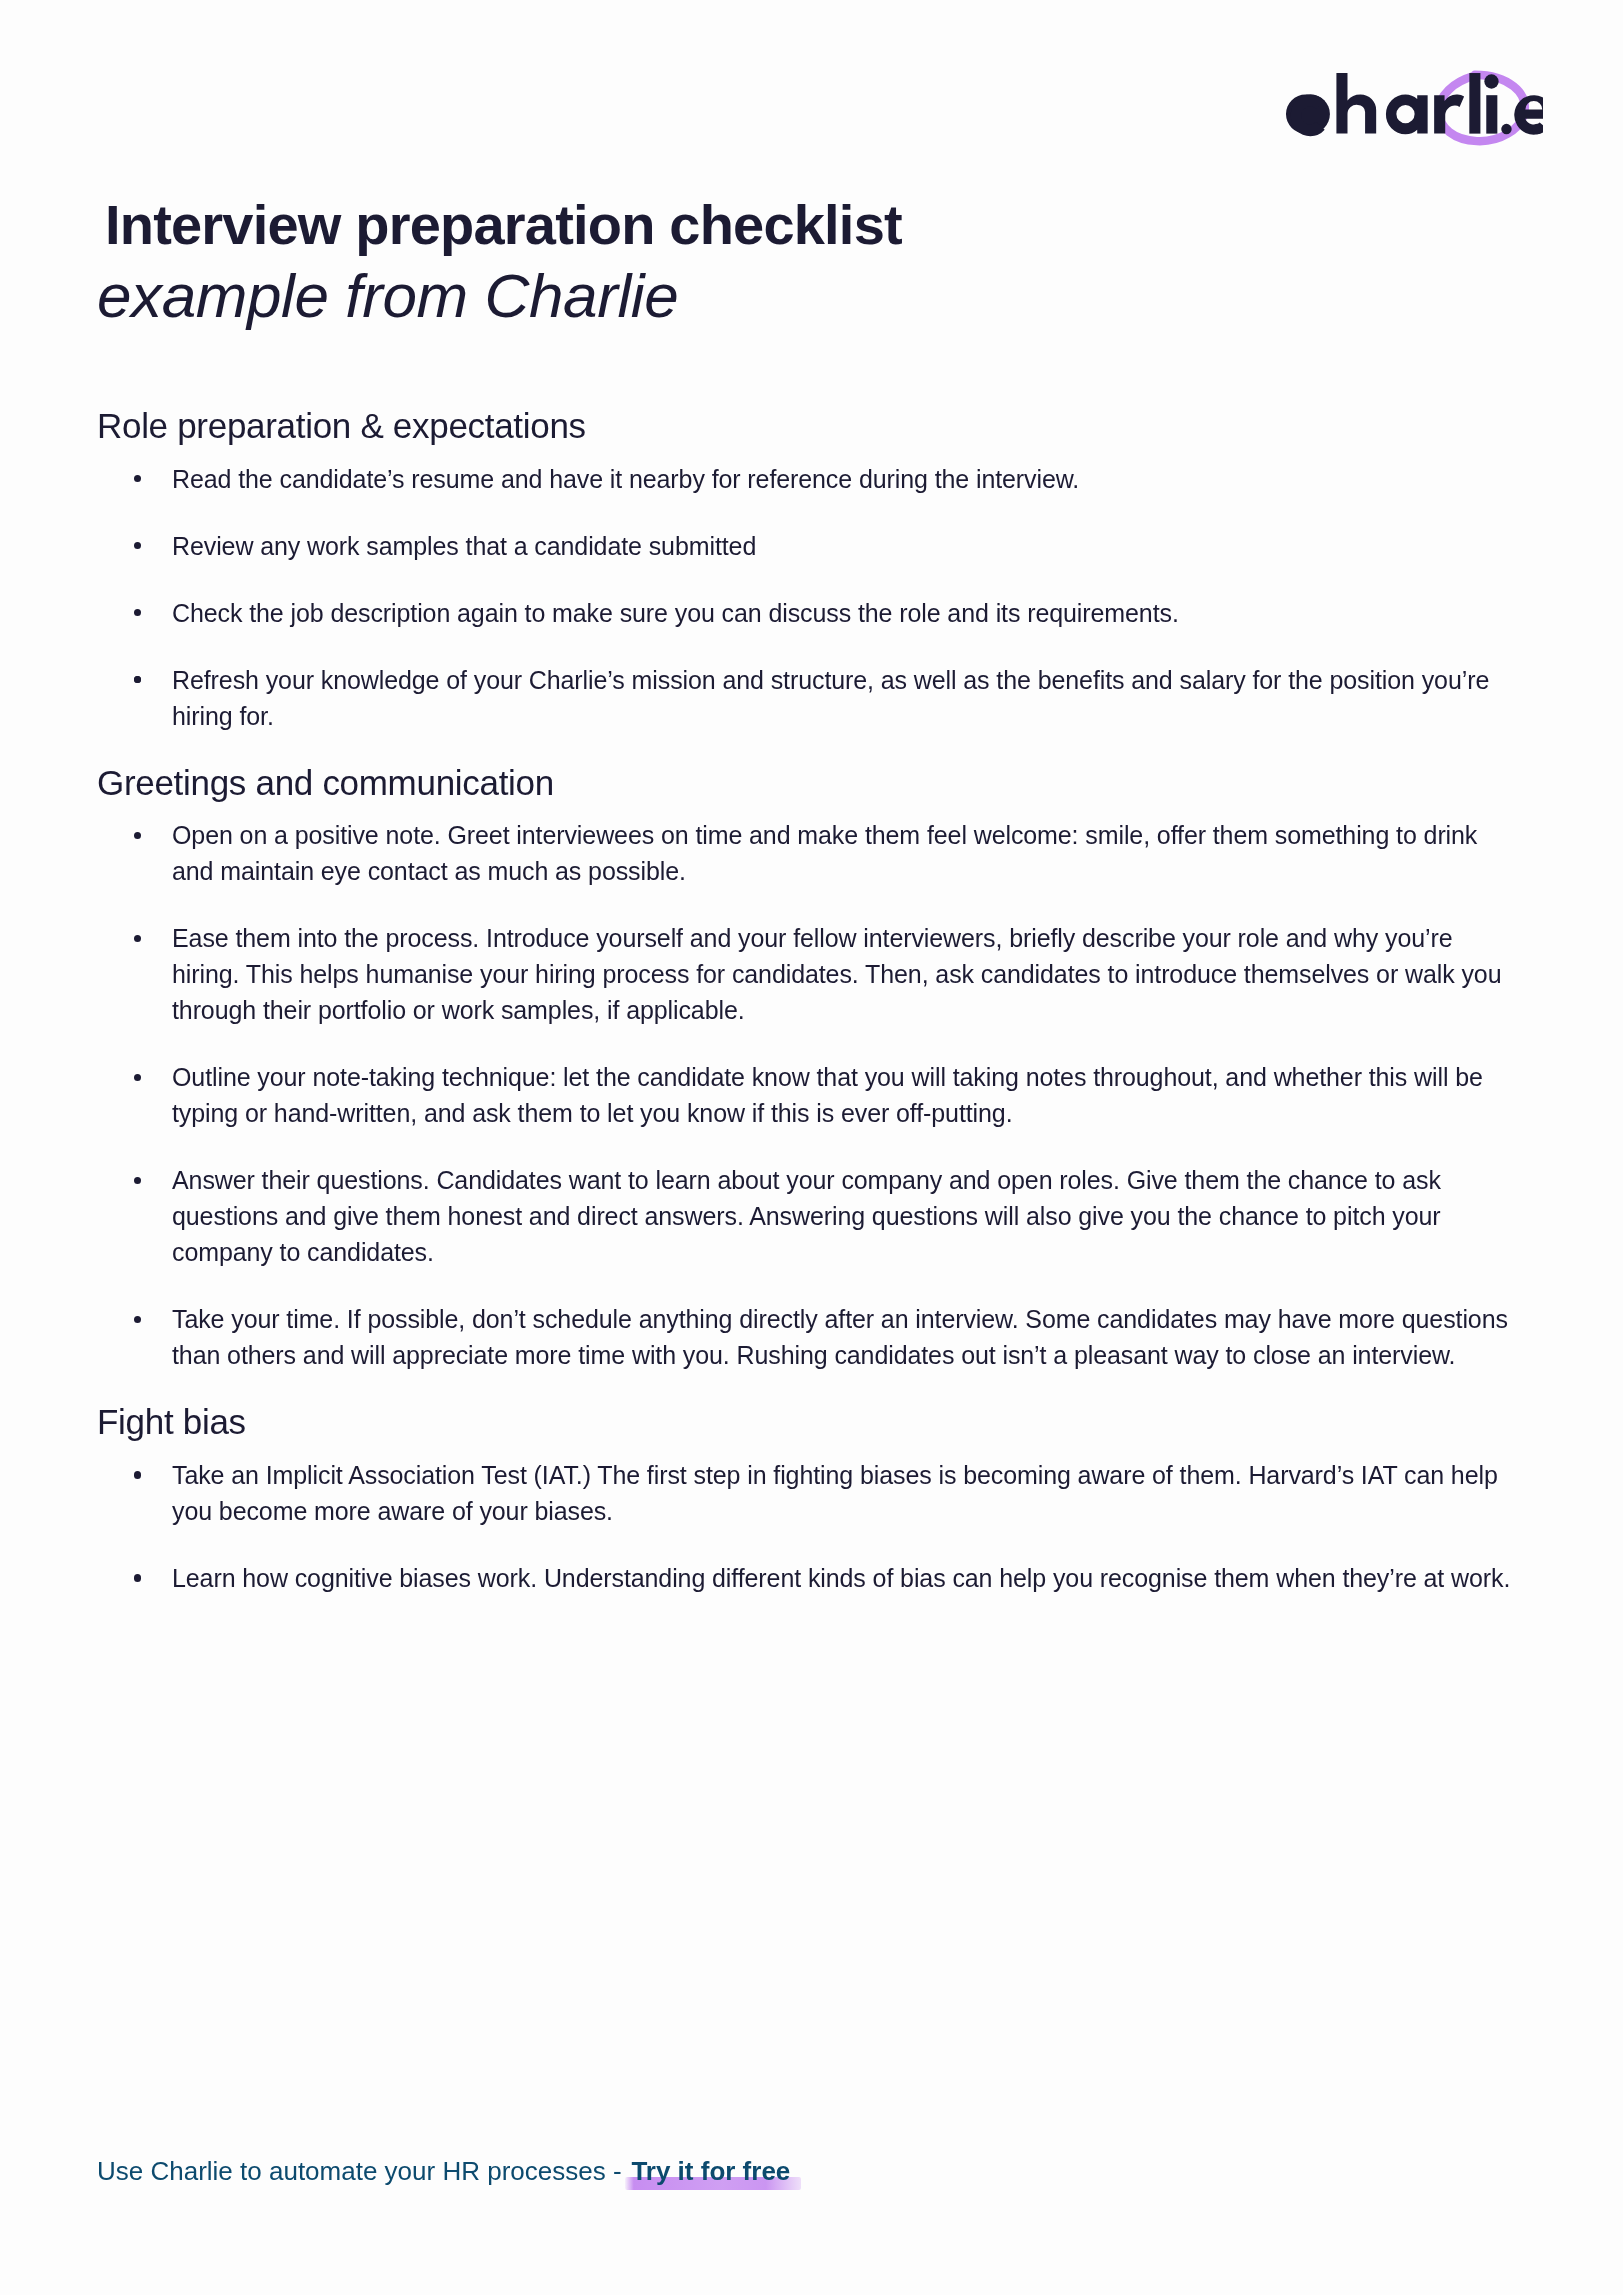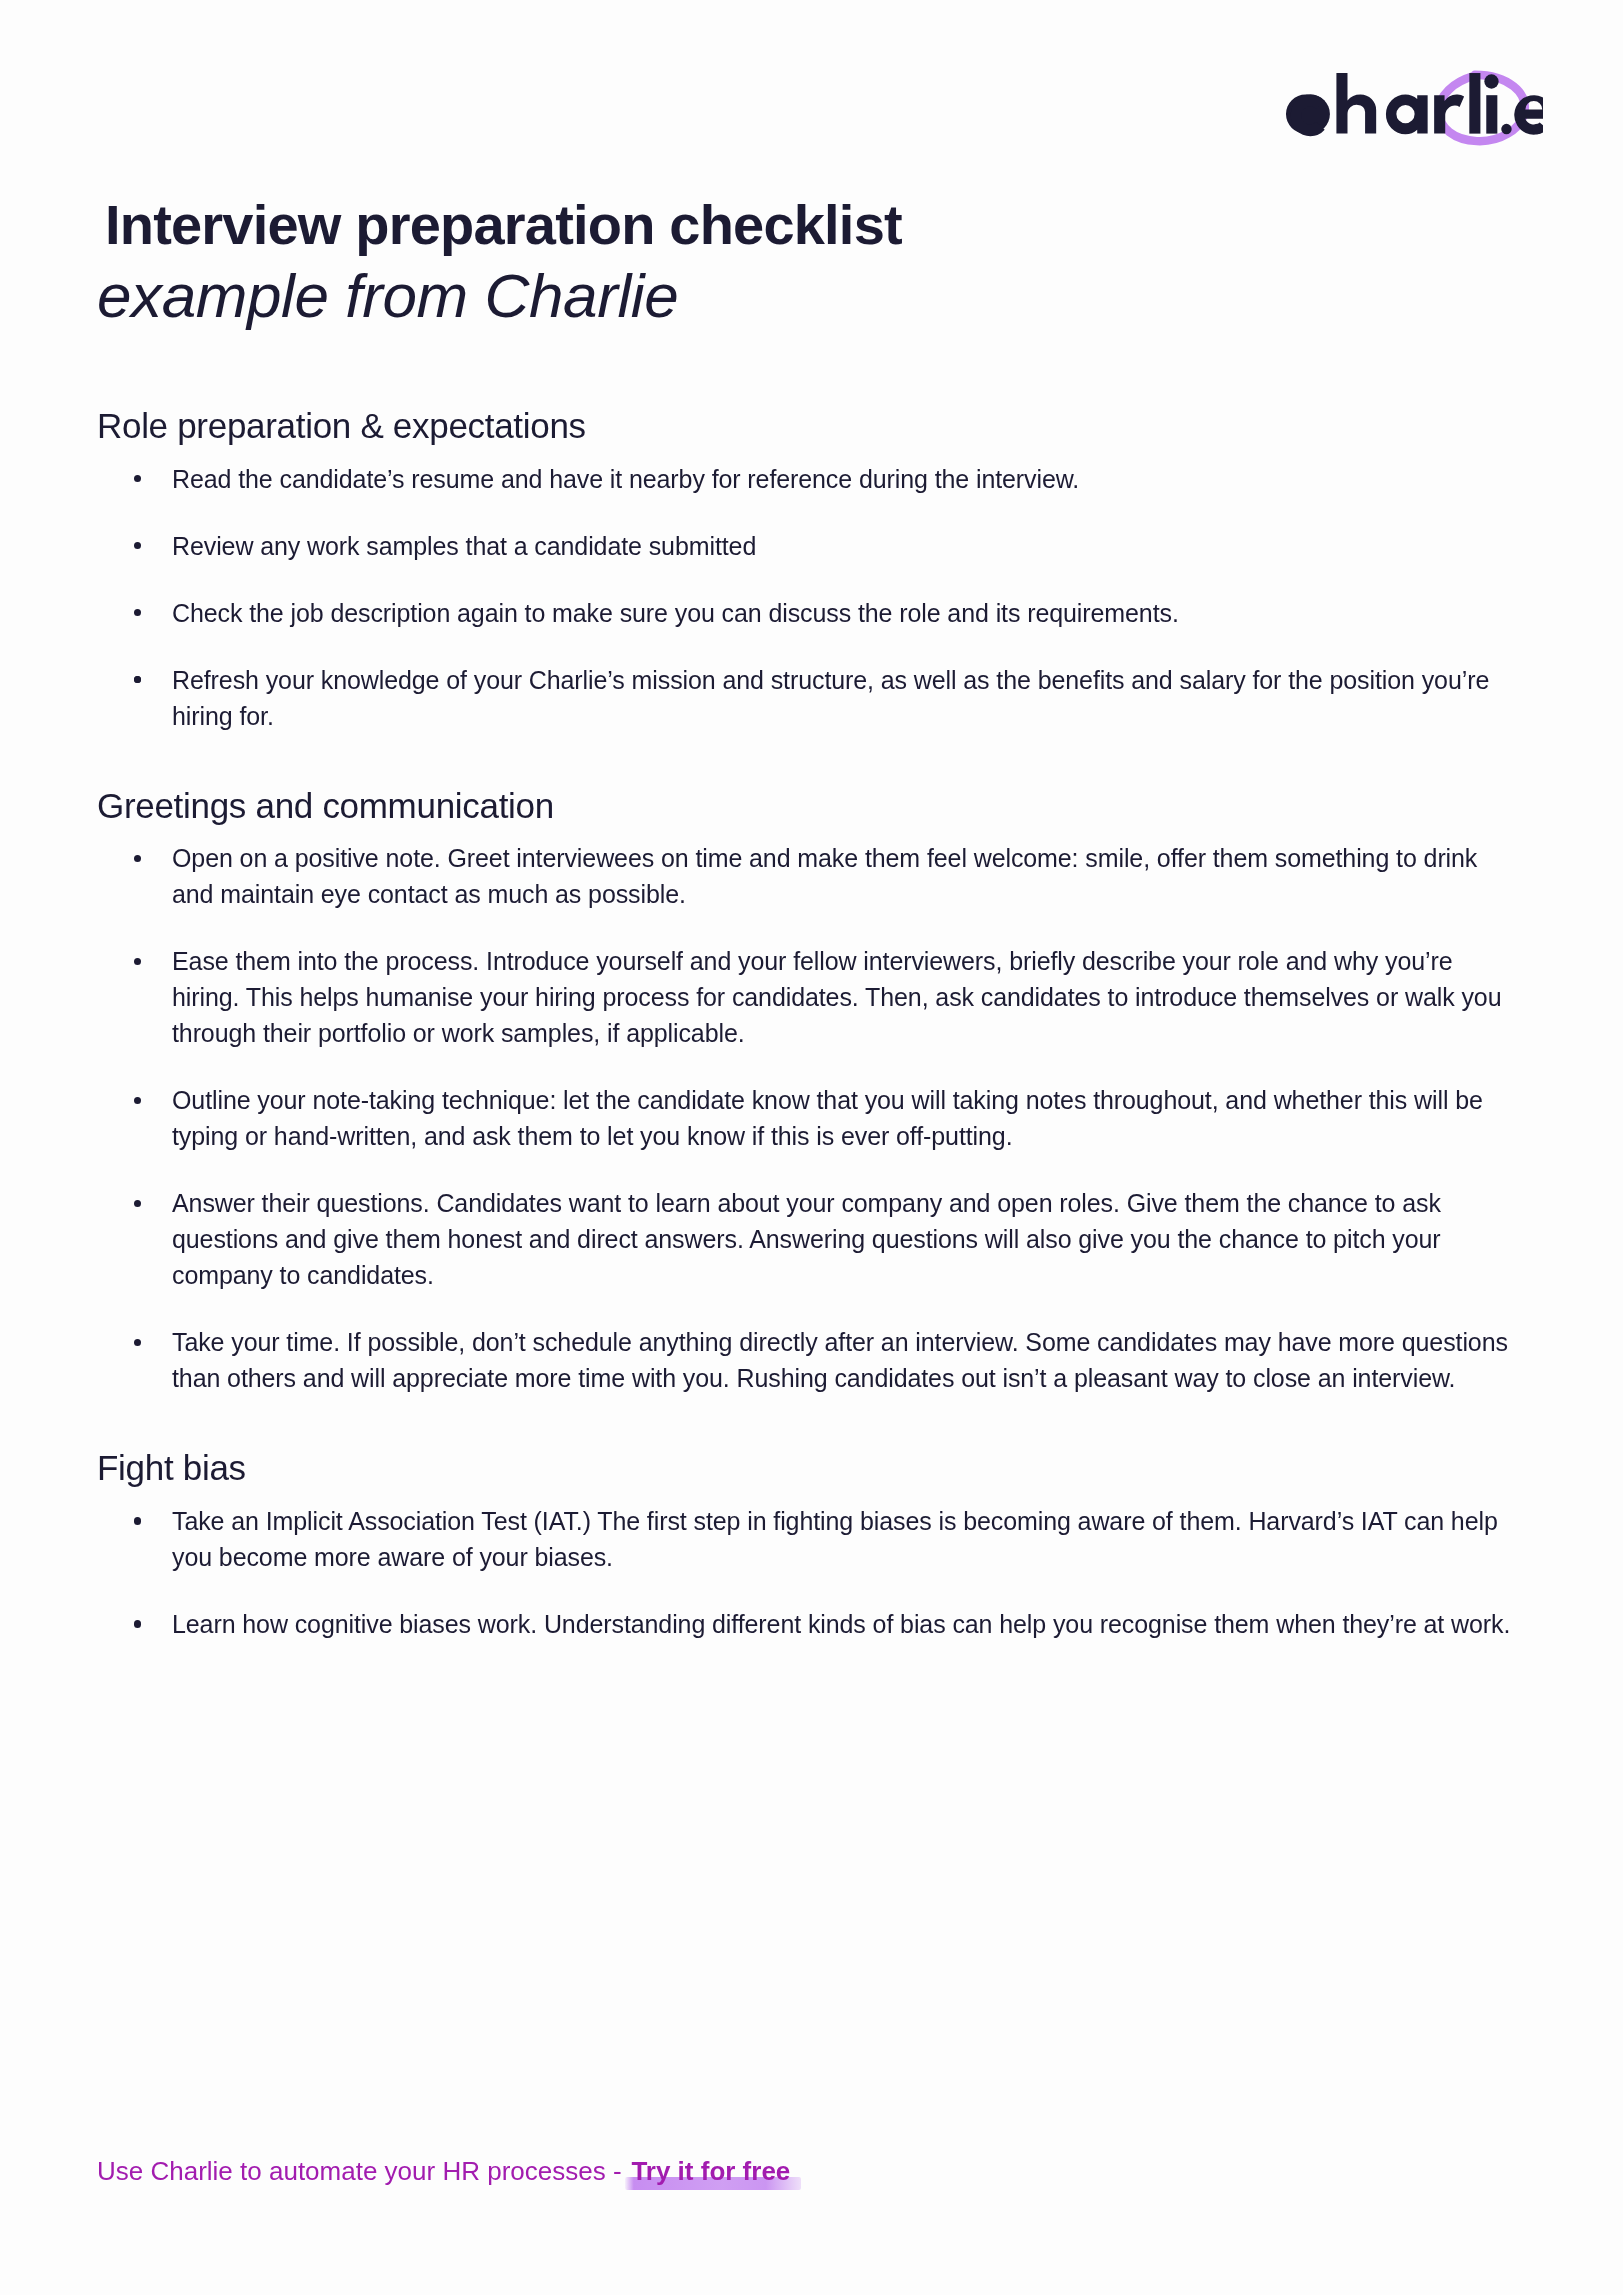--- a/index.html
+++ b/index.html
@@ -59,21 +59,21 @@
 
   
   .content {
     position: absolute;
     left: 97px;
     top: 406px;
     width: 1433px;
   }
 
   .section { margin: 0 0 0 0; }
-  .section + .section { margin-top: 52px; }
+  .section + .section { margin-top: 29px; }
 
   .section-heading {
     font-size: 35px;
     font-weight: 400;
     letter-spacing: -0.3px;
     line-height: 1.15;
     margin: 0 0 14.4px 0;
     color: #1c1b33;
   }
 
@@ -103,21 +103,21 @@
     background: #1c1b33;
   }
 
   
   .footer {
     position: absolute;
     left: 97px;
     bottom: 106px;
     font-size: 26px;
     line-height: 1.3;
-    color: #a21caf;
+    color: #0c4a6e;
     white-space: nowrap;
   }
   .footer .cta {
     position: relative;
     font-weight: 700;
     display: inline-block;
     padding: 0 2.6px;
   }
   .footer .cta .cta-label { position: relative; z-index: 2; }
   .footer .cta .brush {

